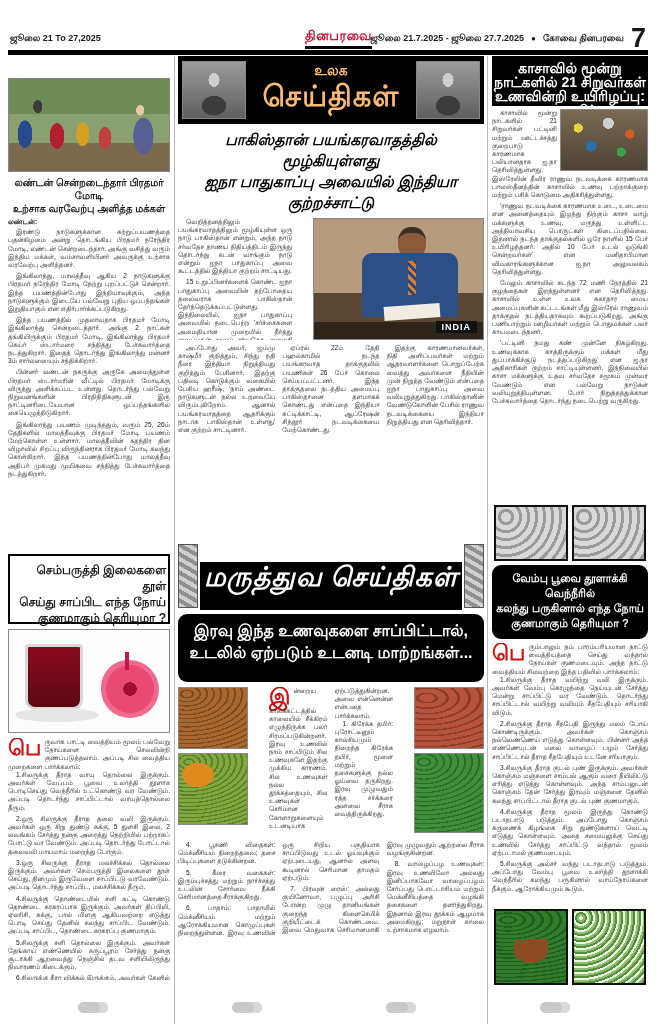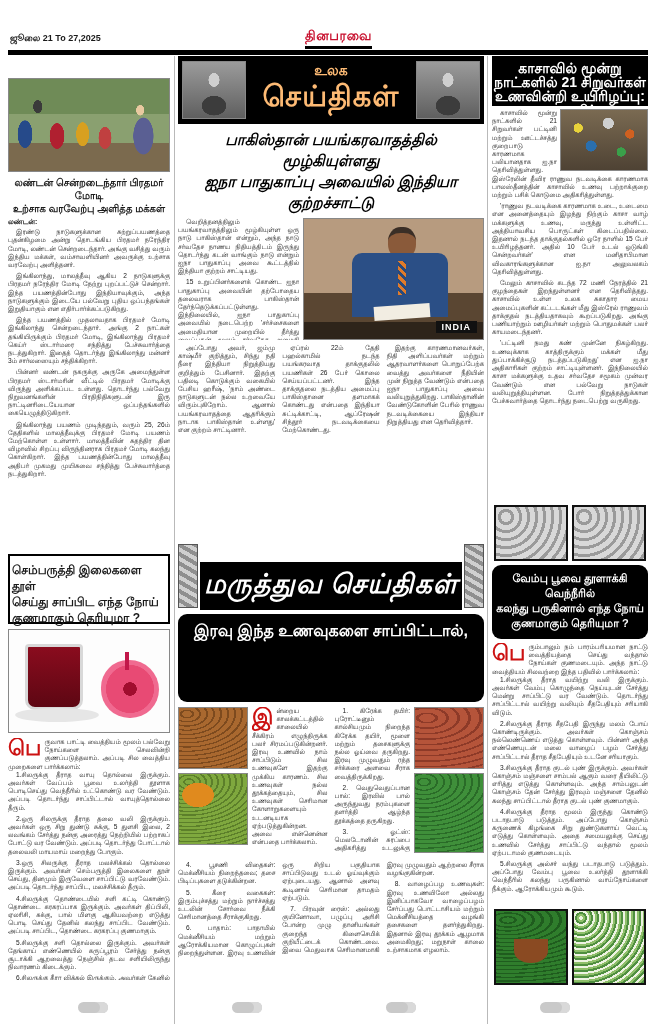--- a/index.html
+++ b/index.html
@@ -74,45 +74,51 @@
 
   
   .caption { font-weight:bold; font-size:10px; text-align:center; line-height:13px; margin:4px 0 3px; }
   .sec-banner { height:68px; background:#000; color:#fdba74; display:flex; align-items:center; gap:6px; padding:4px; }
   .sec-banner .ttl { flex:1; text-align:center; }
   .sec-banner .t1 { font-size:14px; font-weight:bold; font-family:"Liberation Serif",serif; }
   .sec-banner .t2 { font-size:29px; font-weight:bold; font-family:"Liberation Serif",serif; letter-spacing:1px; }
   .mid-headline { text-align:center; font-weight:bold; font-size:15.5px; line-height:21px; padding:5px 0 3px; color:#000;font-style:italic; }
   .black-box { background:#000; color:#fff; text-align:center; font-weight:bold; }
   .bb-sm { font-size:14px; line-height:14px; padding:5px 2px; height:50px; }
-  .bb-md { border-radius:9px; font-size:16px; line-height:22px; padding:6px 2px; height:88px; margin-top:4px; }
+  .bb-md { border-radius:9px; font-size:16px; line-height:22px; padding:6px 2px; height:68px; margin-top:4px; }
   .bb-rt { border-radius:9px; font-size:11px; line-height:15px; padding:6px 2px; height:74px; margin-top:4px; }
-  .white-box { border:2px solid #000; text-align:left; font-weight:bold; font-size:12px; line-height:16px; padding:6px 2px; height:70px; margin-top:6px; }
+  .white-box { border:2px solid #000; text-align:right; font-weight:bold; font-size:12px; line-height:16px; padding:6px 2px; height:70px; margin-top:6px; }
   .med-strip { height:66px; display:flex; align-items:stretch; gap:2px; margin-top:2px; }
-  .med-core { flex:1; background:#000; color:#fff; display:flex; align-items:center; justify-content:center;margin-top:18px; }
+  .med-core { flex:1; background:#000; color:#fff; display:flex; justify-content:center;margin-top:18px; }
   .med-core span { font-family:"Liberation Serif",serif; font-style:italic; font-weight:bold; font-size:27px; letter-spacing:1px; }
 
   .drop { float:left; color:#cc1111; font-weight:bold; font-size:22px; line-height:20px; margin:0 3px 0 0; }
 
   .imgs-row { display:flex; gap:4px; justify-content:center; margin-top:4px; }
   .pill { position:absolute; top:1002px; width:30px; height:11px; background:#c9c9c9; border-radius:6px; box-shadow:inset -8px 0 0 #d9d9d9; }
 
   .clip { overflow:hidden; }
   .cols3 { column-count:3; column-gap:7px; }
   .cols2 { column-count:2; column-gap:7px; }
-  .introrow { display:flex; gap:4px; margin-top:2px; }
+  .introrow { display:flex; gap:21px; margin-top:2px; }
 </style>
 </head>
 <body>
 
 <div class="page">
 
   <div class="hdr">
     <span class="hdr-left">ஜூலை 21 To 27,2025</span>
     <span class="hdr-logo">தினபரவை</span>
+    <span class="hdr-right">
+      <span>ஜூலை  21.7.2025 - ஜூலை  27.7.2025</span>
+      <span class="hdr-bullet">●</span>
+      <span>கோவை தினபரவை</span>
+      <span class="hdr-page">7</span>
+    </span>
   </div>
   <div class="rule"></div>
 
   <div class="col col-left">
     <div class="ph ph-crowd"></div>
     <div class="caption">
       <div>லண்டன் சென்றடைந்தார் பிரதமர் மோடி</div>
       <div>உற்சாக வரவேற்பு அளித்த மக்கள்</div>
     </div>
     <div class="tiny clip" style="height:330px;">
@@ -178,20 +184,21 @@
     </div>
     <div class="med-strip">
       <div class="ph-bwstrip"></div>
       <div class="med-core">
         <span>மருத்துவ செய்திகள்</span>
       </div>
       <div class="ph-bwstrip"></div>
     </div>
     <div class="black-box bb-md">
       <div>இரவு இந்த உணவுகளை சாப்பிட்டால்,</div>
+      <div>உடலில் ஏற்படும் உடனடி மாற்றங்கள்...</div>
     </div>
     <div class="introrow clip" style="height:150px; margin-top:5px;">
       <div style="width:70px;">
         <div class="ph ph-almond"></div>
         <div class="ph ph-seeds" style="margin-top:4px;"></div>
       </div>
       <div class="tiny cols2 clip" style="flex:1; height:150px;">
         <span class="drop">இ</span>
         <span>ன்றைய காலக்கட்டத்தில் காலையில் சீக்கிரம் எழுந்திருக்க பலர் சிரமப்படுகின்றனர். இரவு உணவில் நாம் சாப்பிடும் சில உணவுகளே இதற்கு முக்கிய காரணம். சில உணவுகள் நல்ல தூக்கத்தையும், சில உணவுகள் செரிமான கோளாறுகளையும் உடனடியாக ஏற்படுத்துகின்றன. அவை என்னென்ன என்பதை பார்க்கலாம்.</span>
         <p>1. கிரேக்க தயிர்: புரோட்டீனும் கால்சியமும் நிறைந்த கிரேக்க தயிர், மூளை மற்றும் தசைகளுக்கு நல்ல ஓய்வை தருகிறது. இரவு முழுவதும் ரத்த சர்க்கரை அளவை சீராக வைத்திருக்கிறது.</p>

